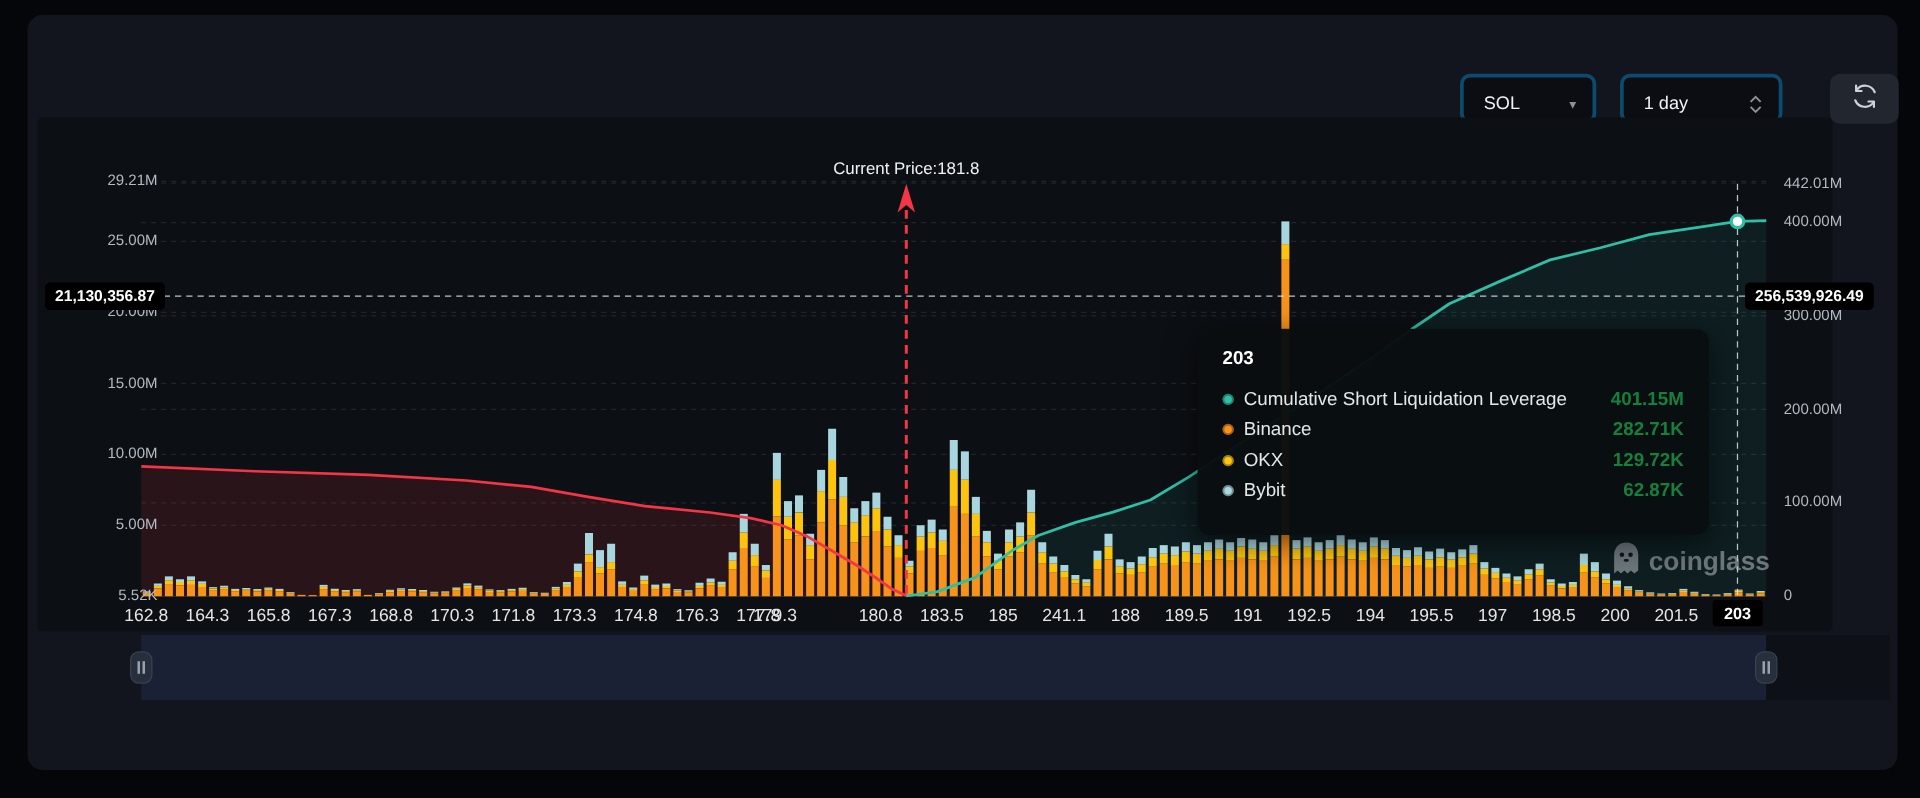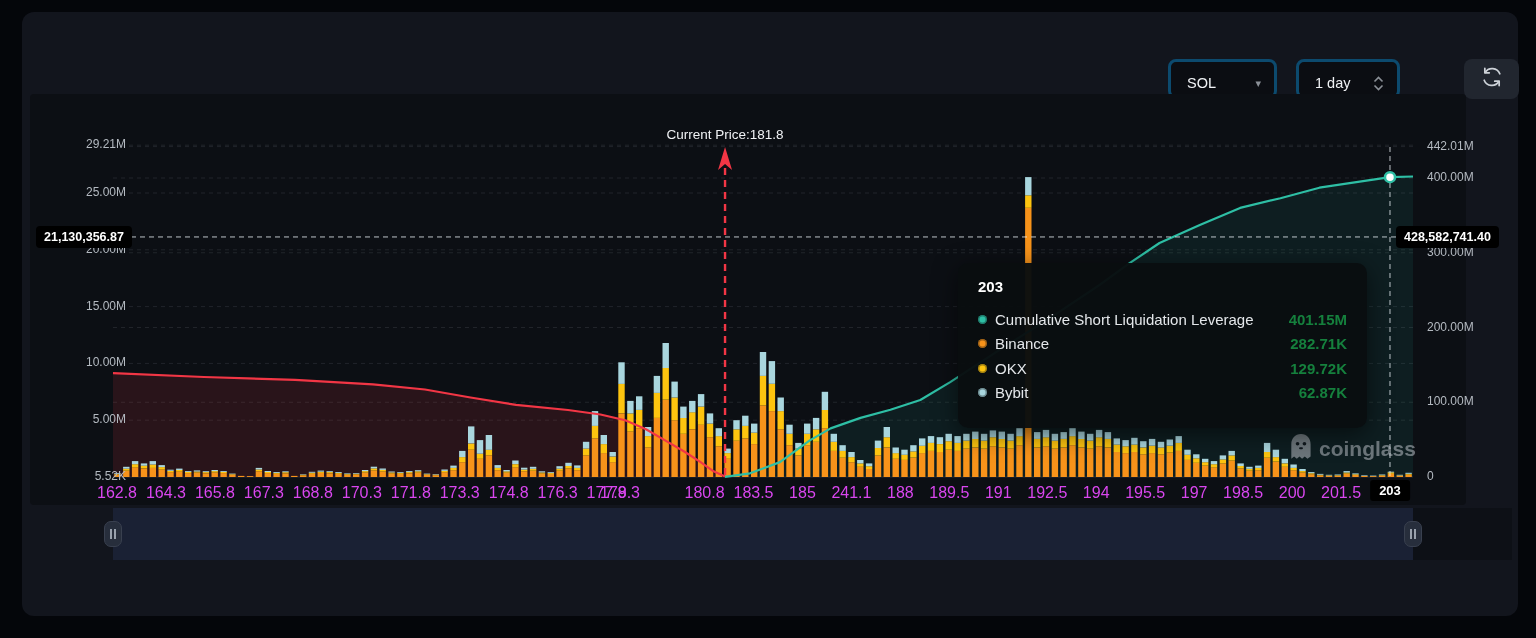--- a/index.html
+++ b/index.html
@@ -14,21 +14,21 @@
   .stepper { display:flex; flex-direction:column; gap:1px; margin-left:10px; }
   .refresh-btn { position:absolute; left:1442px; top:47px; width:55px; height:40px; background:#21262f; border-radius:8px; display:flex; align-items:center; justify-content:center; cursor:pointer; }
   .legend-row { position:absolute; left:0; top:107px; width:100%; display:flex; justify-content:center; gap:17px; align-items:center; }
   .legend-item { display:flex; align-items:center; gap:6px; cursor:pointer; }
   .legend-swatch { width:11px; height:11px; border-radius:2px; }
   .legend-label { font-size:13.5px; color:#eceef1; }
   .current-price { position:absolute; top:127px; transform:translateX(-50%); font-size:13.5px; color:#f0f2f5; white-space:nowrap; }
   svg.plot { position:absolute; left:0; top:0; }
   .tick-left { position:absolute; width:92px; left:34px; text-align:right; font-size:12px; color:#b4bac1; }
   .tick-right { position:absolute; left:1427px; font-size:12px; color:#b4bac1; }
-  .xlab { position:absolute; top:484px; transform:translateX(-50%); font-size:16px; color:#d946ef; white-space:nowrap; }
+  .xlab { position:absolute; top:484px; transform:translateX(-50%); font-size:14px; color:#e5e5e5; white-space:nowrap; }
   .axis-badge { position:absolute; background:#000; color:#fff; font-weight:700; font-size:12.5px; padding:4px 8px; border-radius:4px; white-space:nowrap; }
   .badge-left { left:36px; top:226px; }
   .badge-right { left:1396px; top:226px; }
   .badge-x { top:480px; transform:translateX(-50%); font-size:13px; padding:3px 9px; border-radius:3px; }
   .tooltip { position:absolute; left:958px; top:263px; width:409px; height:165px; background:rgba(9,13,16,0.97); border-radius:10px; padding:15px 20px 12px 20px; box-shadow:0 6px 24px rgba(0,0,0,.55); }
   .tooltip-title { font-size:15px; font-weight:700; color:#fff; margin-bottom:12px; }
   .tt-row { display:flex; align-items:center; height:24.5px; font-size:15px; }
   .tt-dot { width:9px; height:9px; border-radius:50%; margin-right:8px; box-shadow:inset 0 0 0 1.5px rgba(10,14,16,.35); }
   .tt-name { color:#e4e7ea; }
   .tt-val { margin-left:auto; color:#15803d; font-weight:700; }
@@ -43,21 +43,21 @@
 <body>
 
 <div class="stage">
   <div class="card">
 
     <div class="select-box" style="left:1146px; width:109px;">
       <span>SOL</span>
       <span class="select-caret">▾</span>
     </div>
 
-    <div class="select-box" style="left:1274px; width:104px;">
+    <div class="select-box" style="left:1274px; width:130px;">
       <span>1 day</span>
       <span class="stepper">
         <svg width="11" height="7" viewBox="0 0 11 7">
             <polyline points="1.5,5.5 5.5,1.5 9.5,5.5" fill="none" stroke="#8b9097" stroke-width="1.6"></polyline>
           </svg>
         <svg width="11" height="7" viewBox="0 0 11 7">
             <polyline points="1.5,1.5 5.5,5.5 9.5,1.5" fill="none" stroke="#8b9097" stroke-width="1.6"></polyline>
           </svg>
       </span>
     </div>
@@ -599,21 +599,21 @@
       <div class="xlab" style="left: 1096.23px;">194</div>
       <div class="xlab" style="left: 1145.19px;">195.5</div>
       <div class="xlab" style="left: 1194.15px;">197</div>
       <div class="xlab" style="left: 1243.12px;">198.5</div>
       <div class="xlab" style="left: 1292.08px;">200</div>
       <div class="xlab" style="left: 1341.04px;">201.5</div>
       <div class="xlab" style="left: 1390px;">203</div>
     </div>
 
   <div class="axis-badge badge-left">21,130,356.87</div>
-  <div class="axis-badge badge-right">428,582,741.40</div>
+  <div class="axis-badge badge-right">256,539,926.49</div>
   <div class="axis-badge badge-x" id="badge-x" style="left: 1389.99px;">203</div>
 
   <div class="watermark">
     <span>
       <svg width="26" height="28" viewBox="0 0 24 26" fill="#b9bfc6">
         <path d="M12 1C6.5 1 3 5 3 10.5V24l2.6-2.2L8.1 24l2.5-2.2L13 24l2.5-2.2L18 24l2.9-2.2V10.5C21 5 17.5 1 12 1z"></path>
         <circle cx="8.8" cy="10" r="1.7" fill="#12151d"></circle>
         <circle cx="15.2" cy="10" r="1.7" fill="#12151d"></circle>
         <rect x="10.2" y="13.2" width="3.6" height="2" rx="1" fill="#12151d"></rect>
       </svg>

